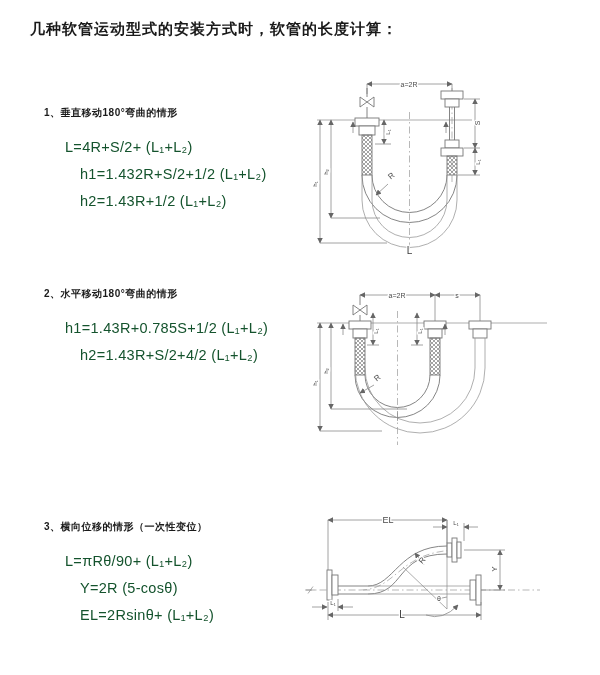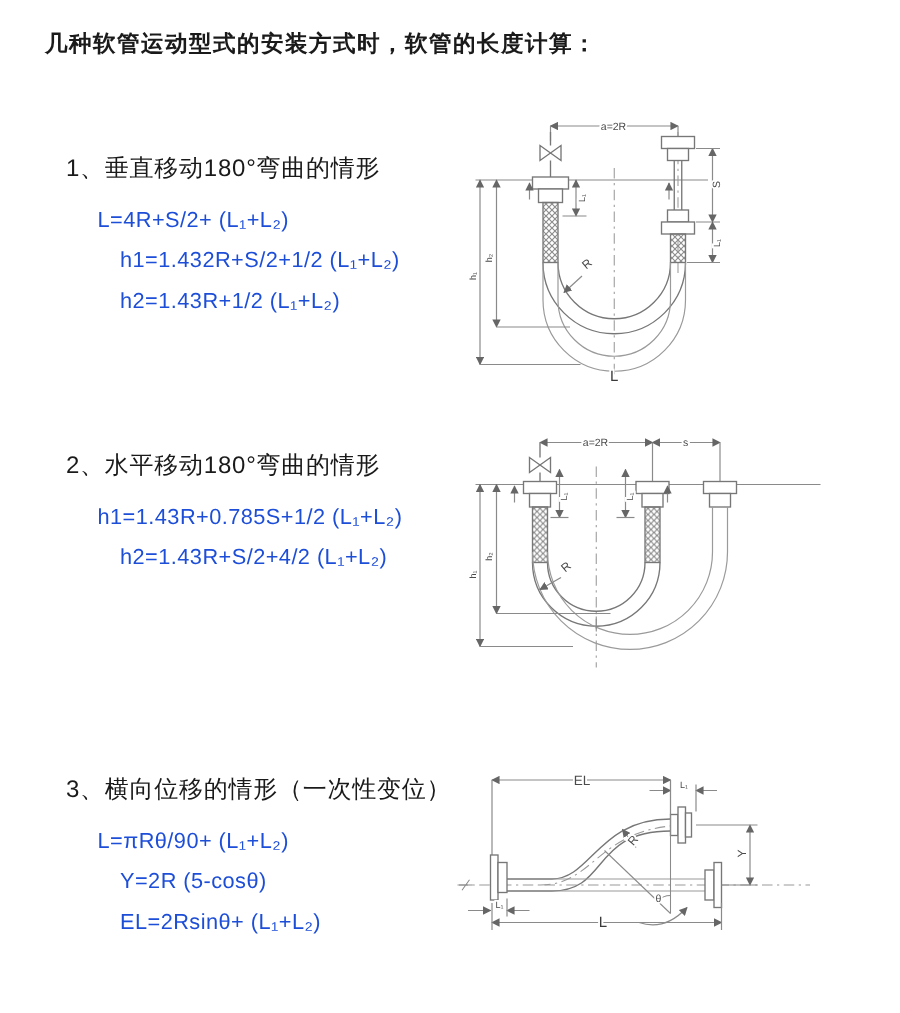--- a/index.html
+++ b/index.html
@@ -6,28 +6,28 @@
   body{
     width:600px;height:675px;position:relative;background:#ffffff;
     font-family:"Liberation Sans","DejaVu Sans",sans-serif;
     color:#1a1a1a;overflow:hidden;
   }
   .title{
     position:absolute;left:30px;top:20px;margin:0;
     font-size:15px;font-weight:bold;letter-spacing:1px;text-align:center;
   }
   .sec{position:absolute;left:44px;}
-  .s1{top:104px;} .s2{top:302px;} .s3{top:518px;}
+  .s1{top:104px;} .s2{top:285px;} .s3{top:518px;}
   .sec-heading{
-    font-size:16px;font-weight:normal;letter-spacing:0.5px;
+    font-size:10px;font-weight:bold;letter-spacing:0.5px;
     height:18px;line-height:18px;white-space:nowrap;
   }
   .formula{
     margin:16px 0 0 21px;font-size:14.5px;height:18px;line-height:18px;
-    color:#1d4ed8;white-space:nowrap;letter-spacing:0.3px;
+    color:#14532d;white-space:nowrap;letter-spacing:0.3px;
   }
   .formula + .formula{margin-top:9px;margin-left:36px;}
   .diag{position:absolute;}
   .d1{left:312px;top:72px;}
   .d2{left:312px;top:283px;}
   .d3{left:300px;top:505px;}
   svg{display:block;}
   svg .ln{stroke:#777;stroke-width:0.9;fill:none;}
   svg .thin{stroke:#8a8a8a;stroke-width:0.7;fill:none;}
   svg .dim{stroke:#8a8a8a;stroke-width:0.8;fill:none;}

